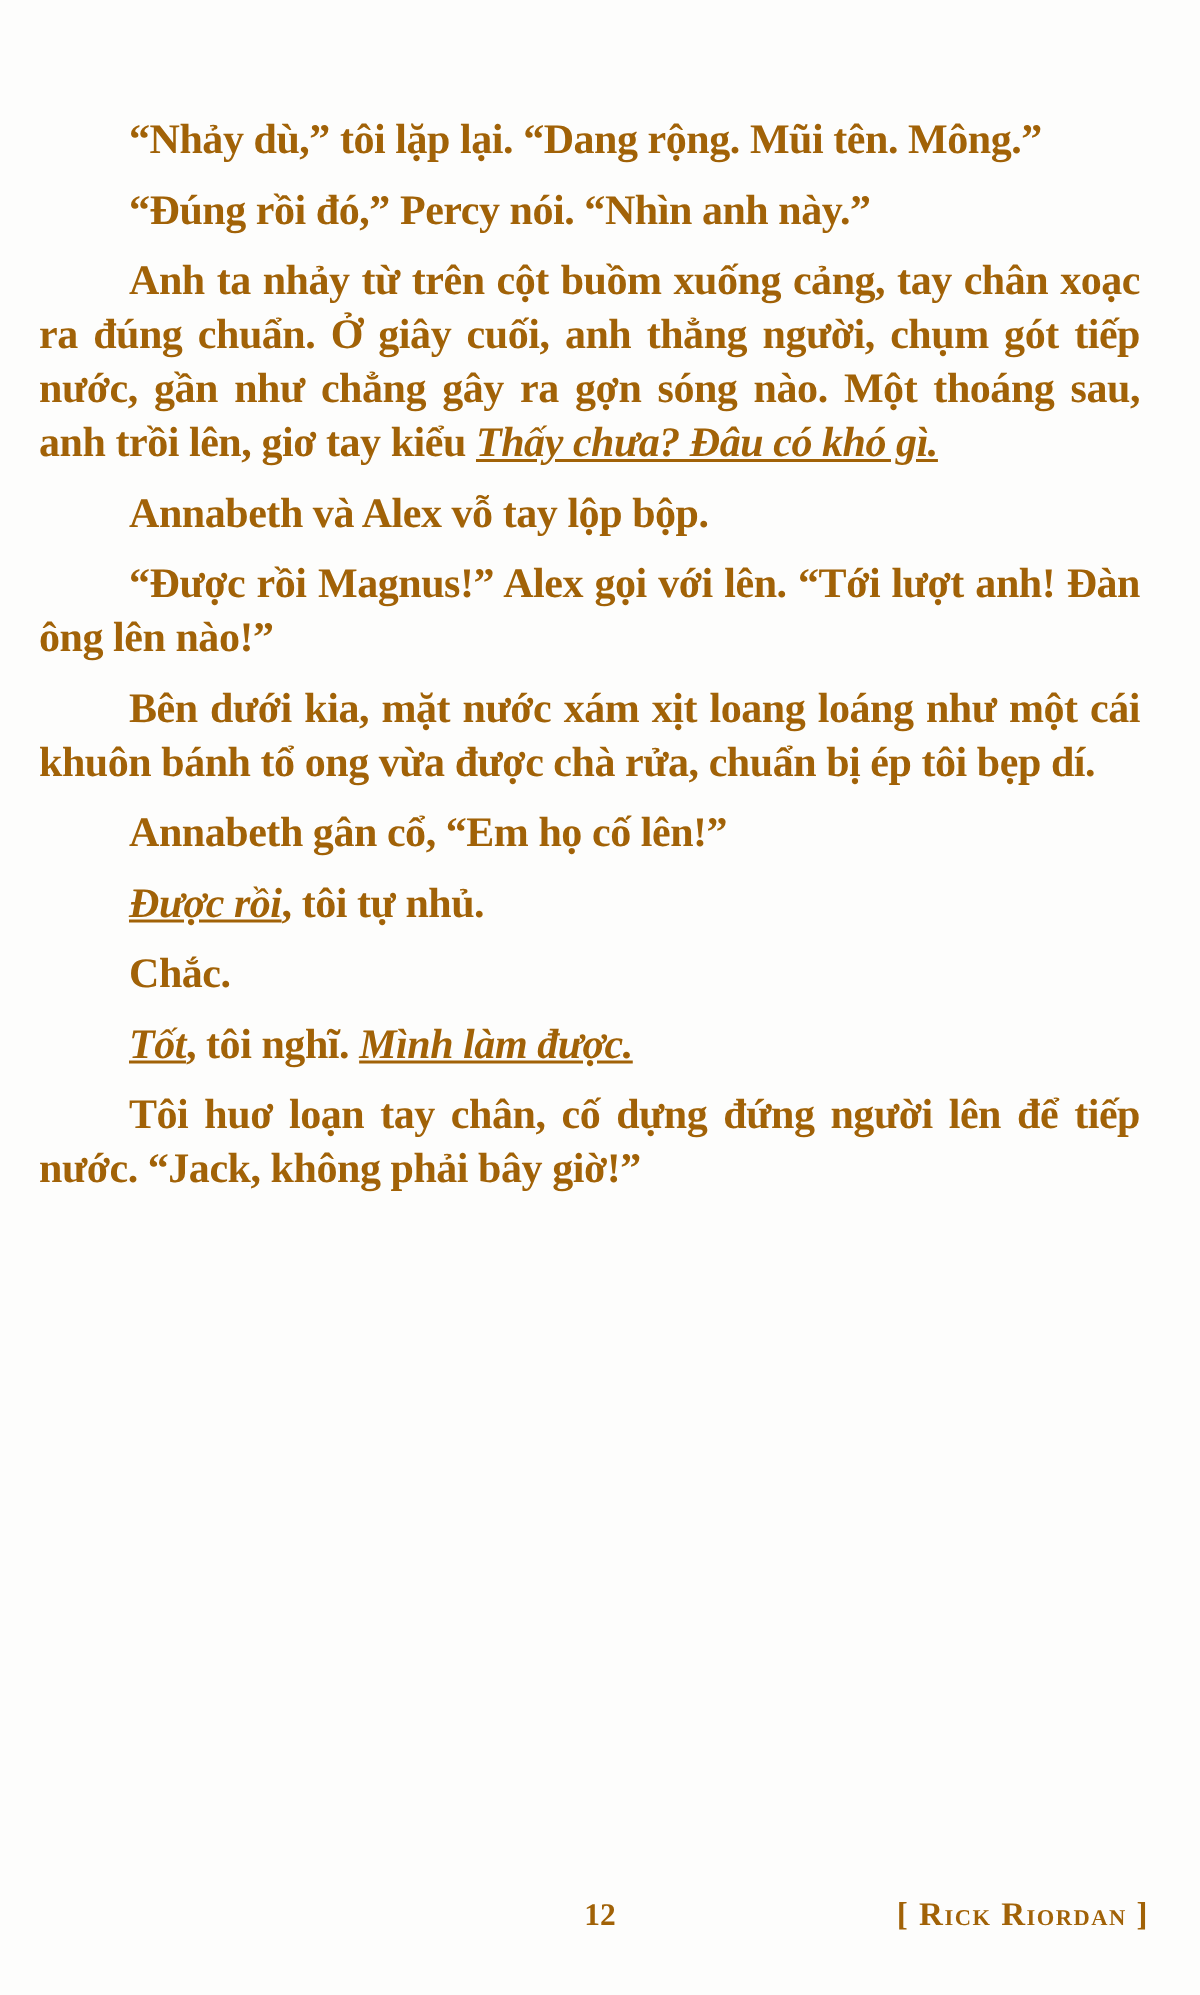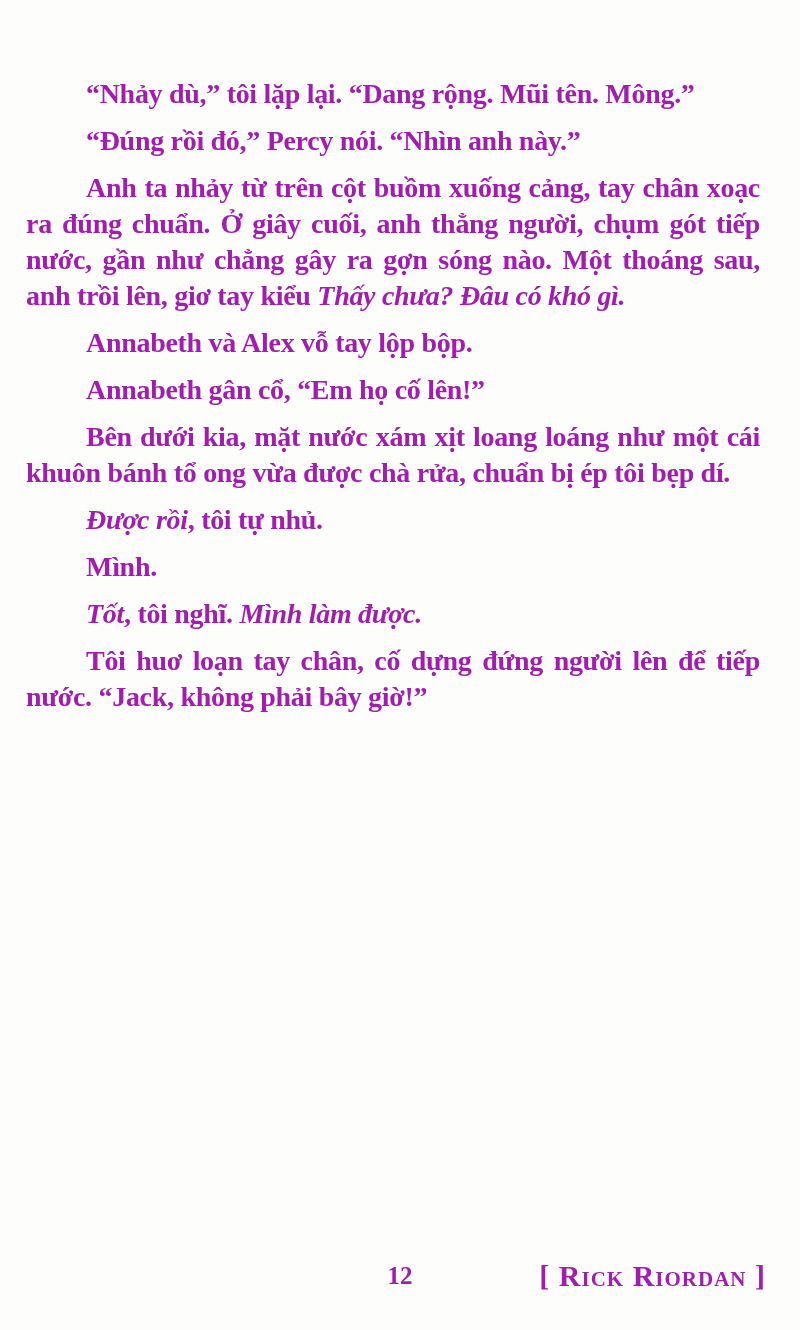--- a/index.html
+++ b/index.html
@@ -6,83 +6,85 @@
     margin: 0;
     padding: 0;
     background: #ffffff;
   }
   .page {
     position: relative;
     width: 800px;
     height: 1330px;
     background: #fdfdfc;
     overflow: hidden;
-    color: #a21caf;
+    color: #a16207;
   }
   .body-text {
     position: absolute;
     top: 76px;
     left: 26px;
     width: 734px;
   }
   .body-text p {
     font-family: "Liberation Serif", "DejaVu Serif", serif;
     font-weight: 700;
     font-size: 28px;
     line-height: 36px;
     letter-spacing: -0.3px;
     text-align: justify;
     text-indent: 60px;
     margin: 0 0 11px 0;
     hyphens: none;
   }
   .body-text p em {
     font-style: italic;
+    text-decoration: underline;
   }
   .footer {
     position: absolute;
     left: 0;
     top: 1263px;
     width: 800px;
     height: 30px;
     font-family: "Liberation Serif", "DejaVu Serif", serif;
     font-weight: 700;
   }
   .page-number {
     position: absolute;
     left: 0;
     right: 0;
     text-align: center;
-    font-size: 25px;
+    font-size: 21px;
     line-height: 26px;
   }
   .author-footer {
     position: absolute;
     right: 34px;
     top: 0;
-    font-size: 30px;
+    font-size: 22px;
     line-height: 26px;
     font-variant: small-caps;
     letter-spacing: 1px;
     white-space: nowrap;
   }
 </style>
 </head>
 <body>
 
 <div class="page">
   <main class="body-text">
     <p><span>“Nhảy dù,” tôi lặp lại. “Dang rộng. Mũi tên. Mông.”</span></p>
     <p><span>“Đúng rồi đó,” Percy nói. “Nhìn anh này.”</span></p>
     <p><span>Anh ta nhảy từ trên cột buồm xuống cảng, tay chân xoạc ra đúng chuẩn. Ở giây cuối, anh thẳng người, chụm gót tiếp nước, gần như chẳng gây ra gợn sóng nào. Một thoáng sau, anh trồi lên, giơ tay kiểu </span><em>Thấy chưa? Đâu có khó gì.</em></p>
     <p><span>Annabeth và Alex vỗ tay lộp bộp.</span></p>
+    <p><span>“Được rồi Magnus!” Alex gọi với lên. “Tới lượt anh! Đàn ông lên nào!”</span></p>
+    <p><span>Bên dưới kia, mặt nước xám xịt loang loáng như một cái khuôn bánh tổ ong vừa được chà rửa, chuẩn bị ép tôi bẹp dí.</span></p>
     <p><span>Annabeth gân cổ, “Em họ cố lên!”</span></p>
-    <p><span>Bên dưới kia, mặt nước xám xịt loang loáng như một cái khuôn bánh tổ ong vừa được chà rửa, chuẩn bị ép tôi bẹp dí.</span></p>
     <p><em>Được rồi</em><span>, tôi tự nhủ.</span></p>
-    <p><span>Mình.</span></p>
+    <p><span>Chắc.</span></p>
     <p><em>Tốt</em><span>, tôi nghĩ. </span><em>Mình làm được.</em></p>
     <p><span>Tôi huơ loạn tay chân, cố dựng đứng người lên để tiếp nước. “Jack, không phải bây giờ!”</span></p>
   </main>
 
   <div class="footer">
     <span class="page-number">12</span>
     <span class="author-footer">[ Rick Riordan ]</span>
   </div>
 </div>
 

